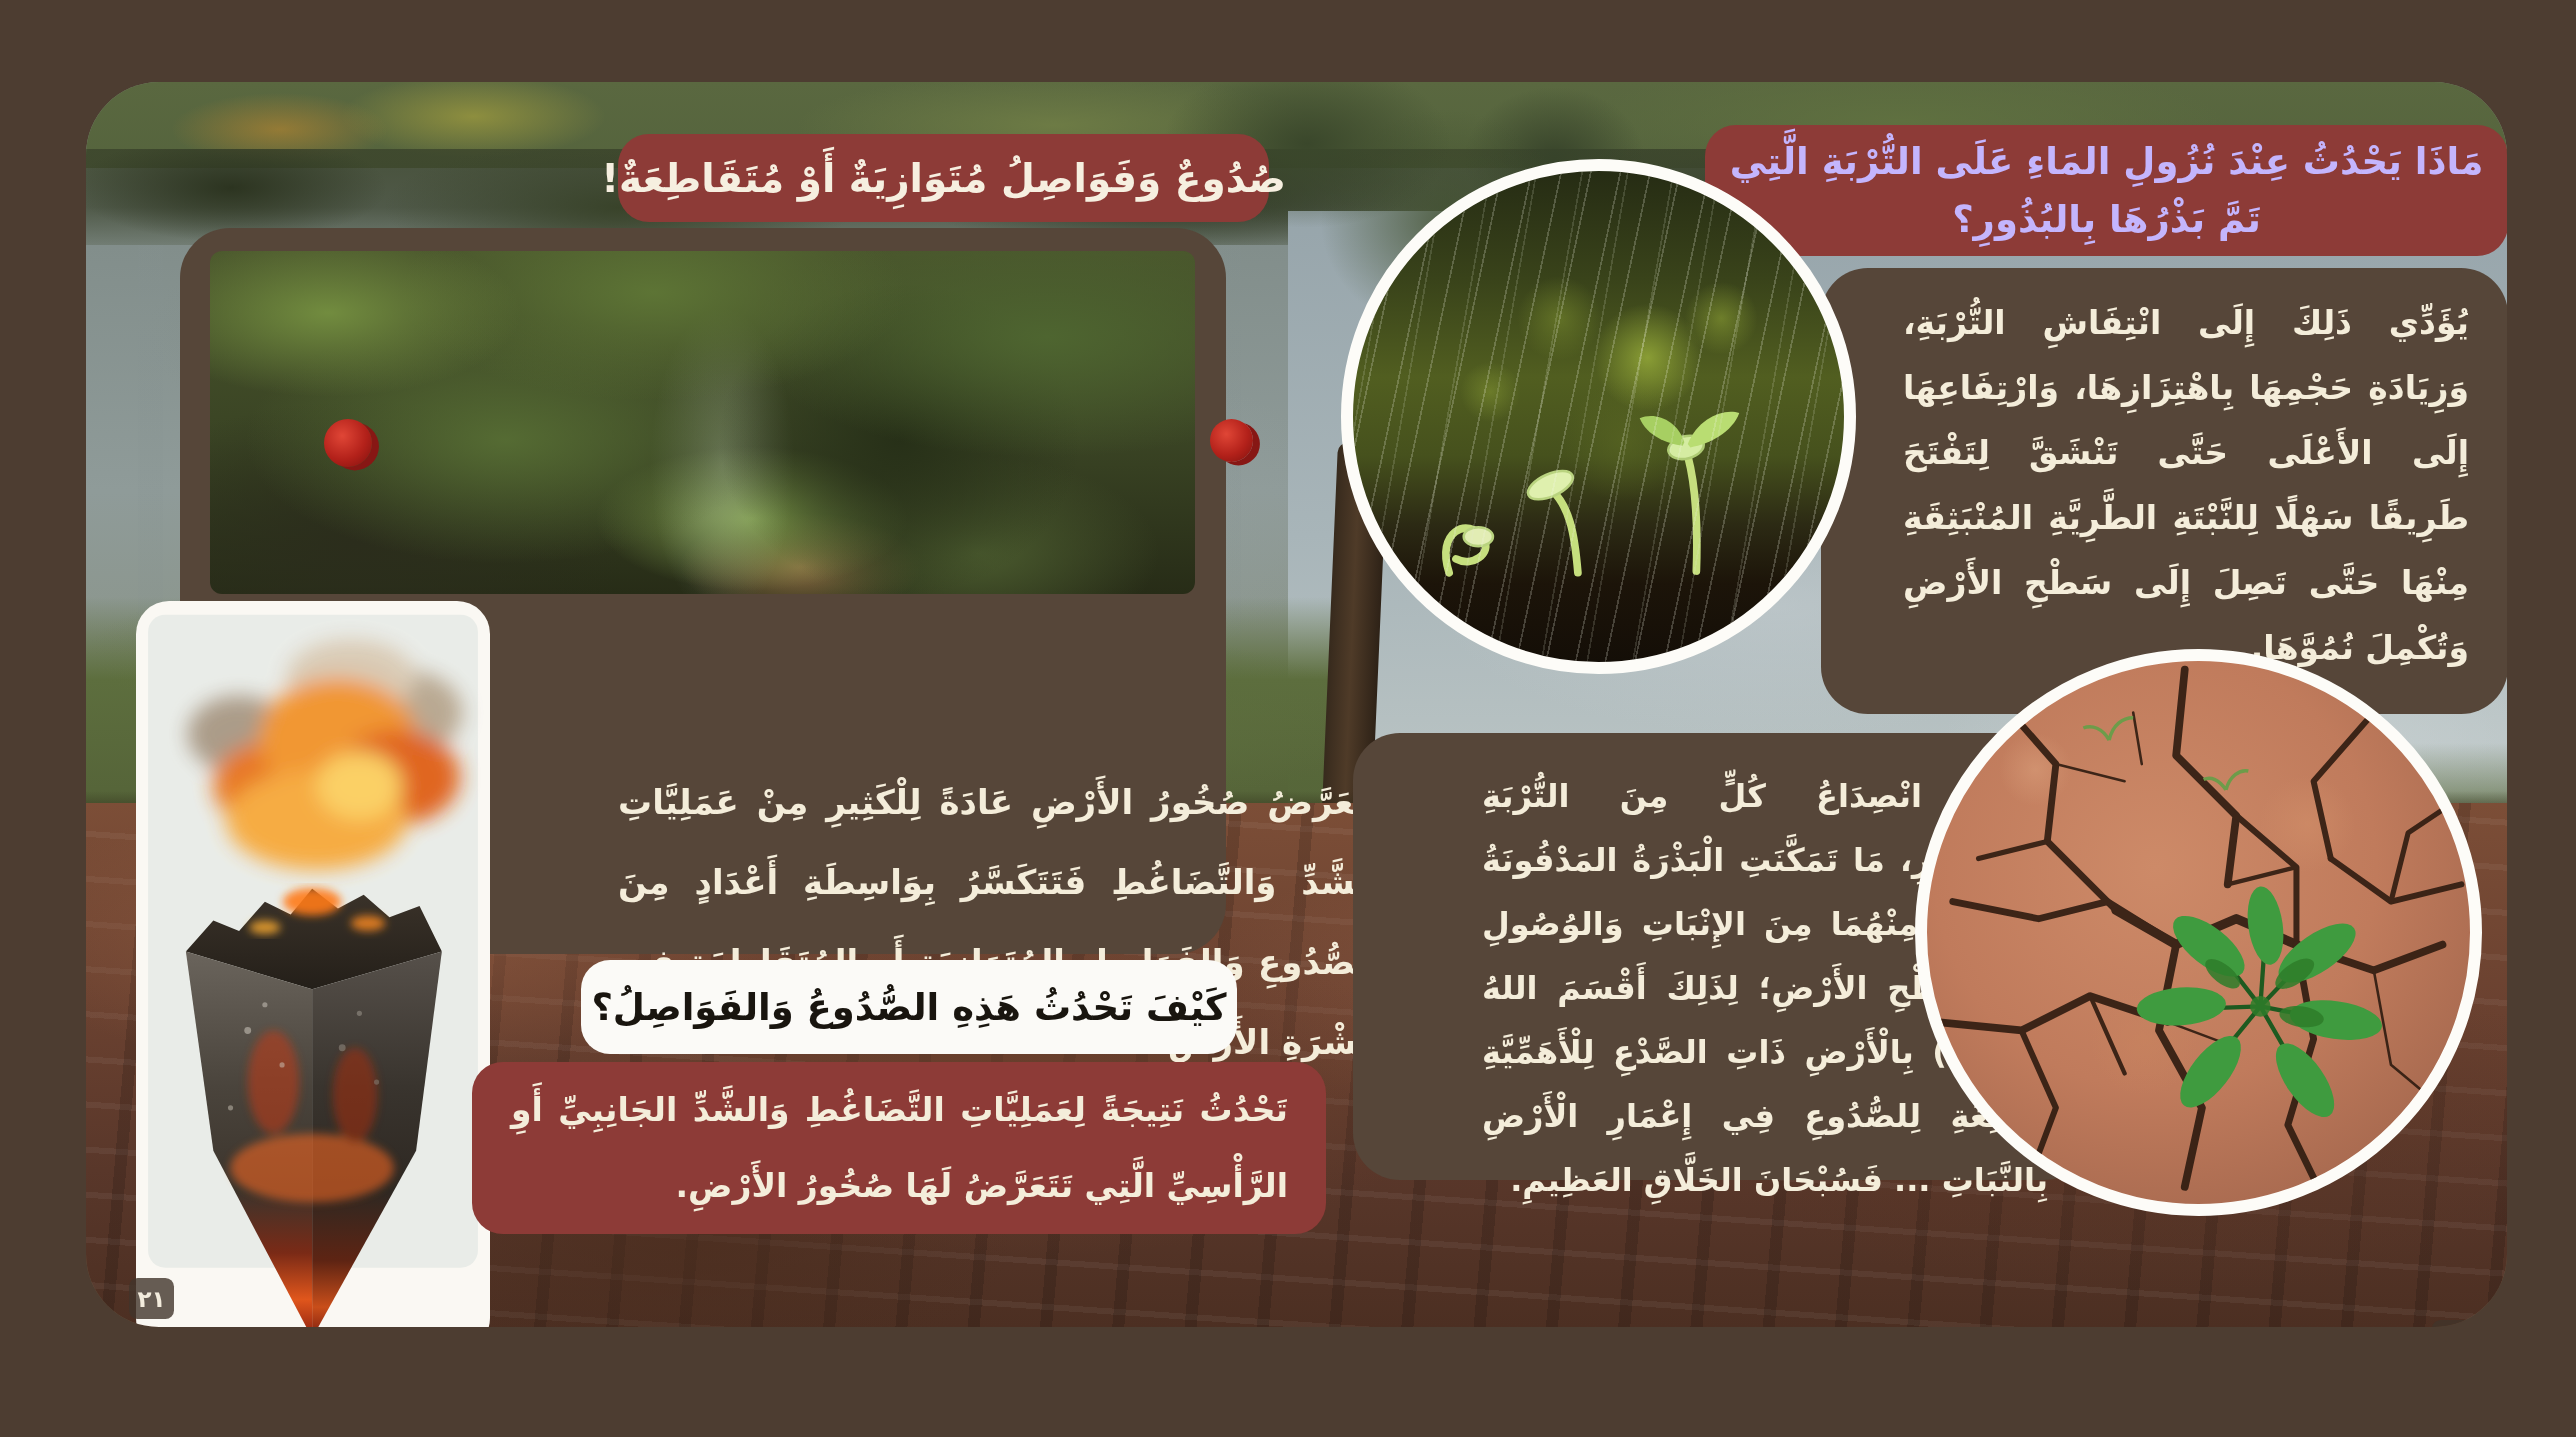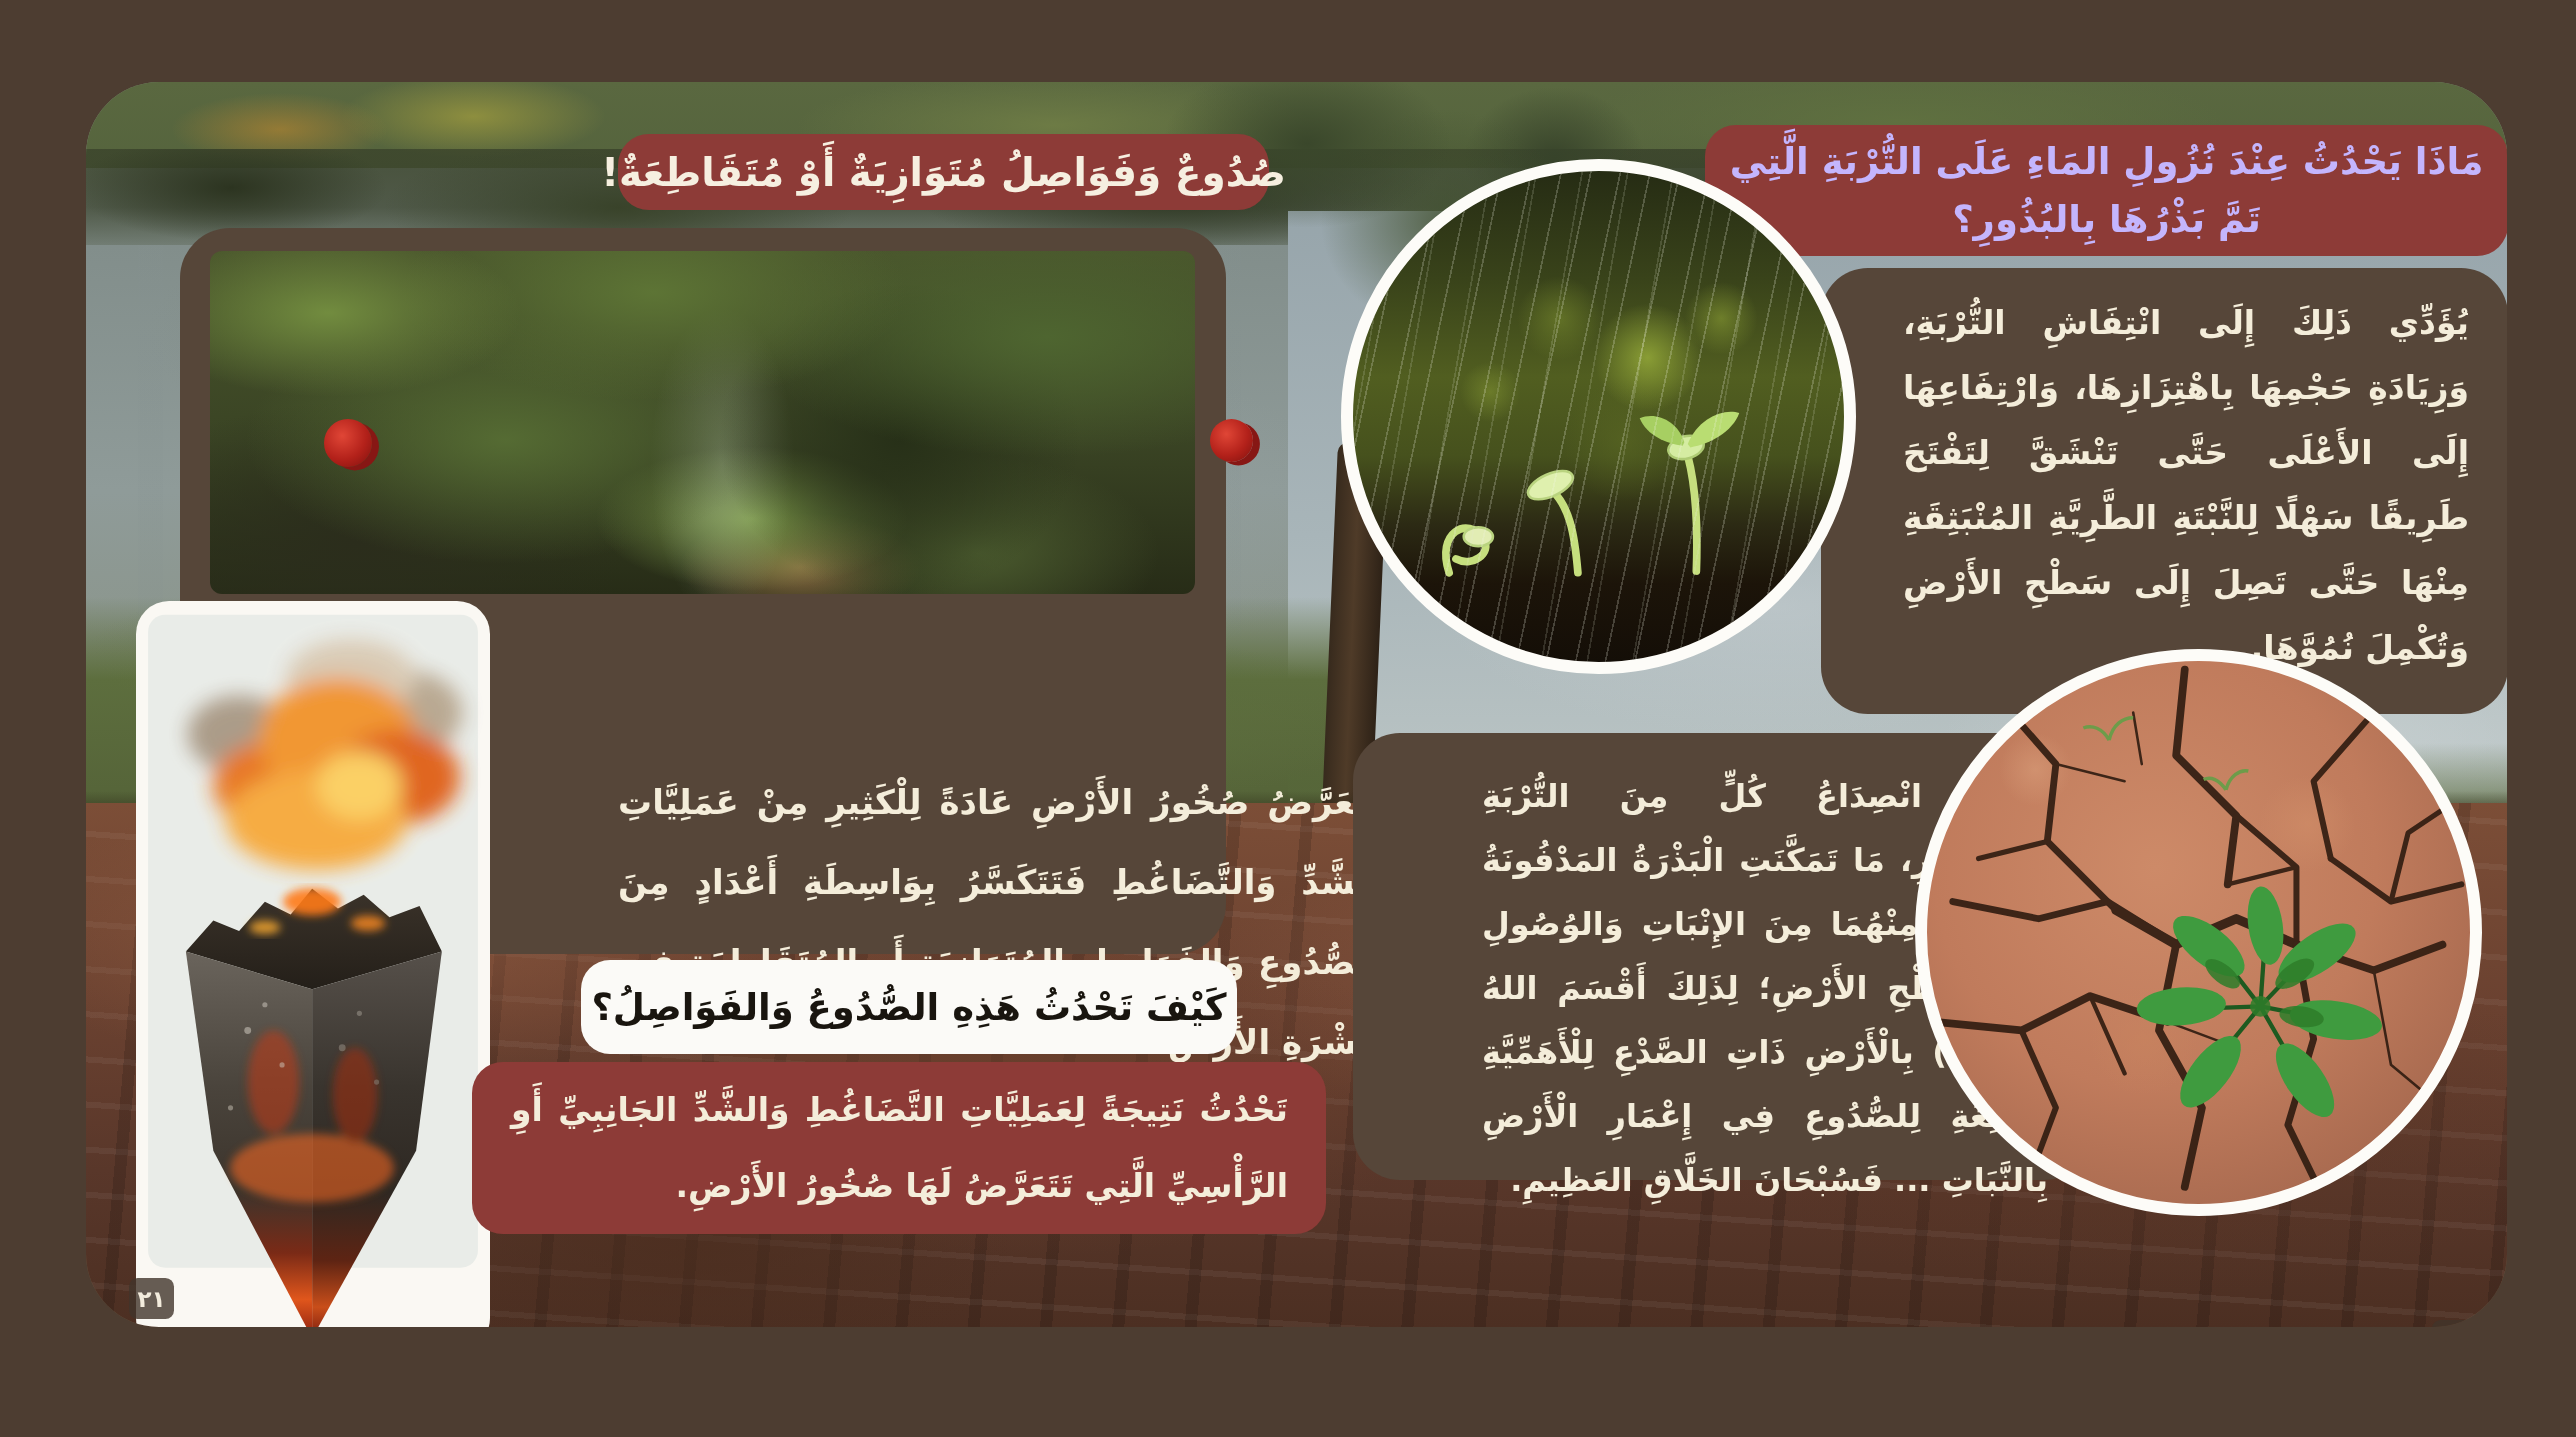--- a/index.html
+++ b/index.html
@@ -73,21 +73,21 @@
   .bg-soil-edge{left:0;top:709px;width:2421px;height:31px;
     background:linear-gradient(180deg,transparent,#2e2a1877 55%,transparent);}
 
   
   .maroon{background:#8d3b37;}
   .brown{background:#564639;}
   .whitepanel{background:#faf8f3;}
   .artext{direction:rtl;text-align:justify;color:#f4edda;font-weight:bold;}
 
   
-  .header-left{left:532px;top:52px;width:651px;height:76px;border-radius:31px;
+  .header-left{left:532px;top:52px;width:651px;height:88px;border-radius:31px;
     display:flex;align-items:center;justify-content:center;}
   .header-left span{color:#f6efe0;font-size:39px;font-weight:bold;direction:rtl;white-space:nowrap;}
   .moss-panel{left:94px;top:146px;width:1046px;height:726px;border-radius:50px;}
   .moss-photo{left:30px;top:23px;width:985px;height:343px;border-radius:12px;
     background-color:#3c4526;
     background-image:
       radial-gradient(ellipse 275px 120px at 12% 18%,#728c3f,transparent 70%),
       radial-gradient(ellipse 361px 155px at 45% 12%,#5d7435,transparent 70%),
       radial-gradient(ellipse 429px 172px at 85% 25%,#4e6530,transparent 70%),
       radial-gradient(ellipse 258px 223px at 70% 55%,#273018,transparent 70%),

